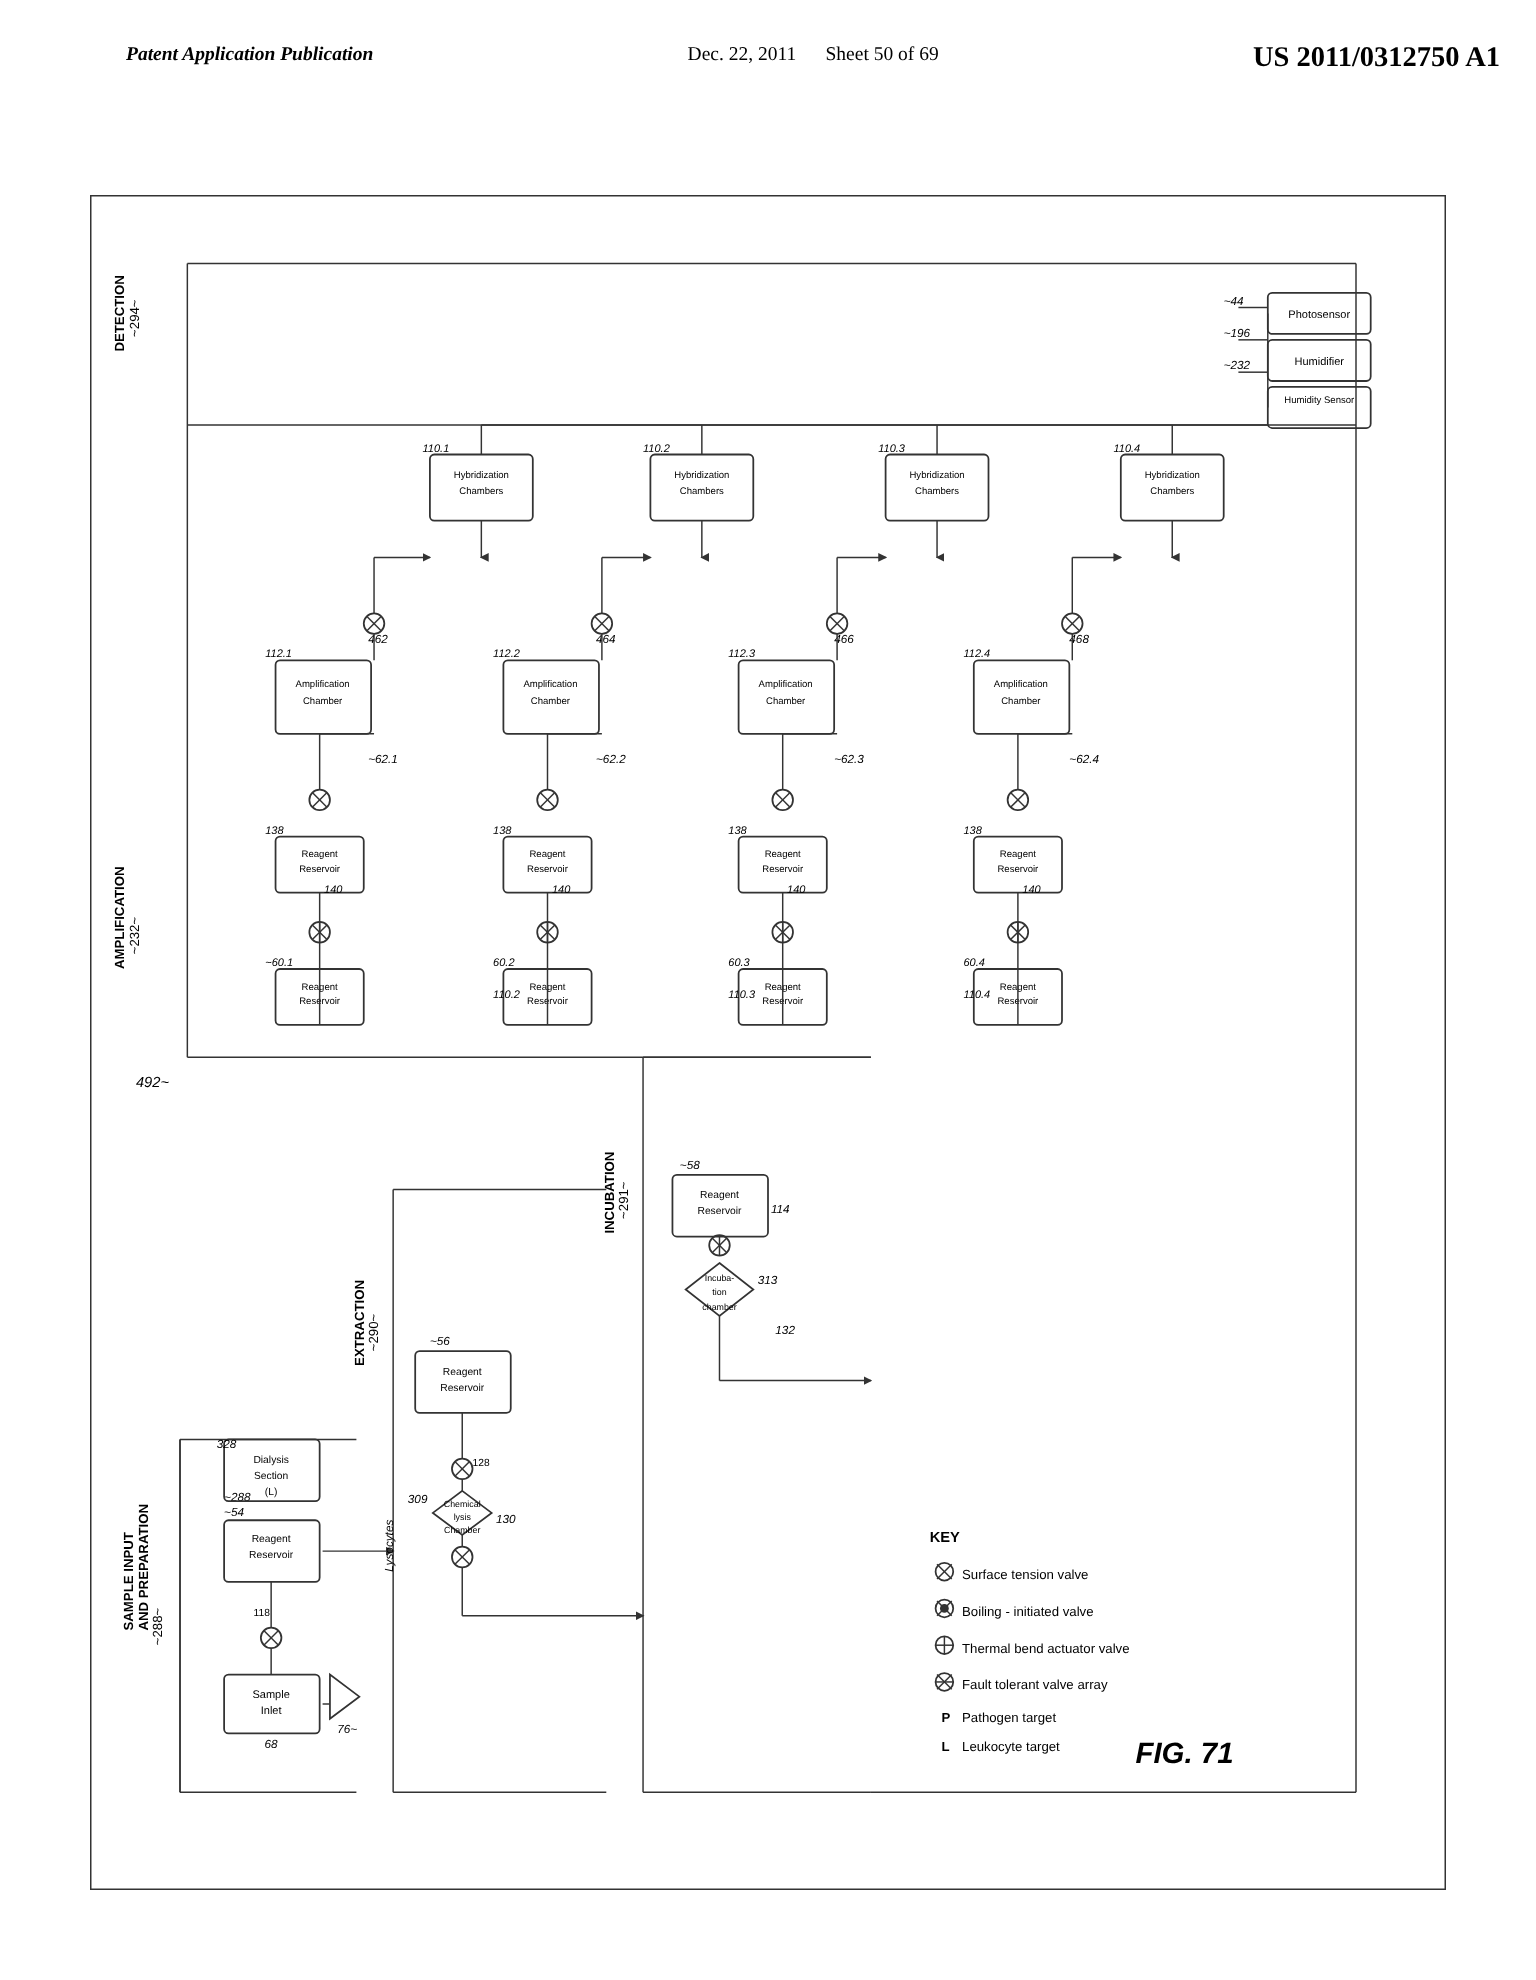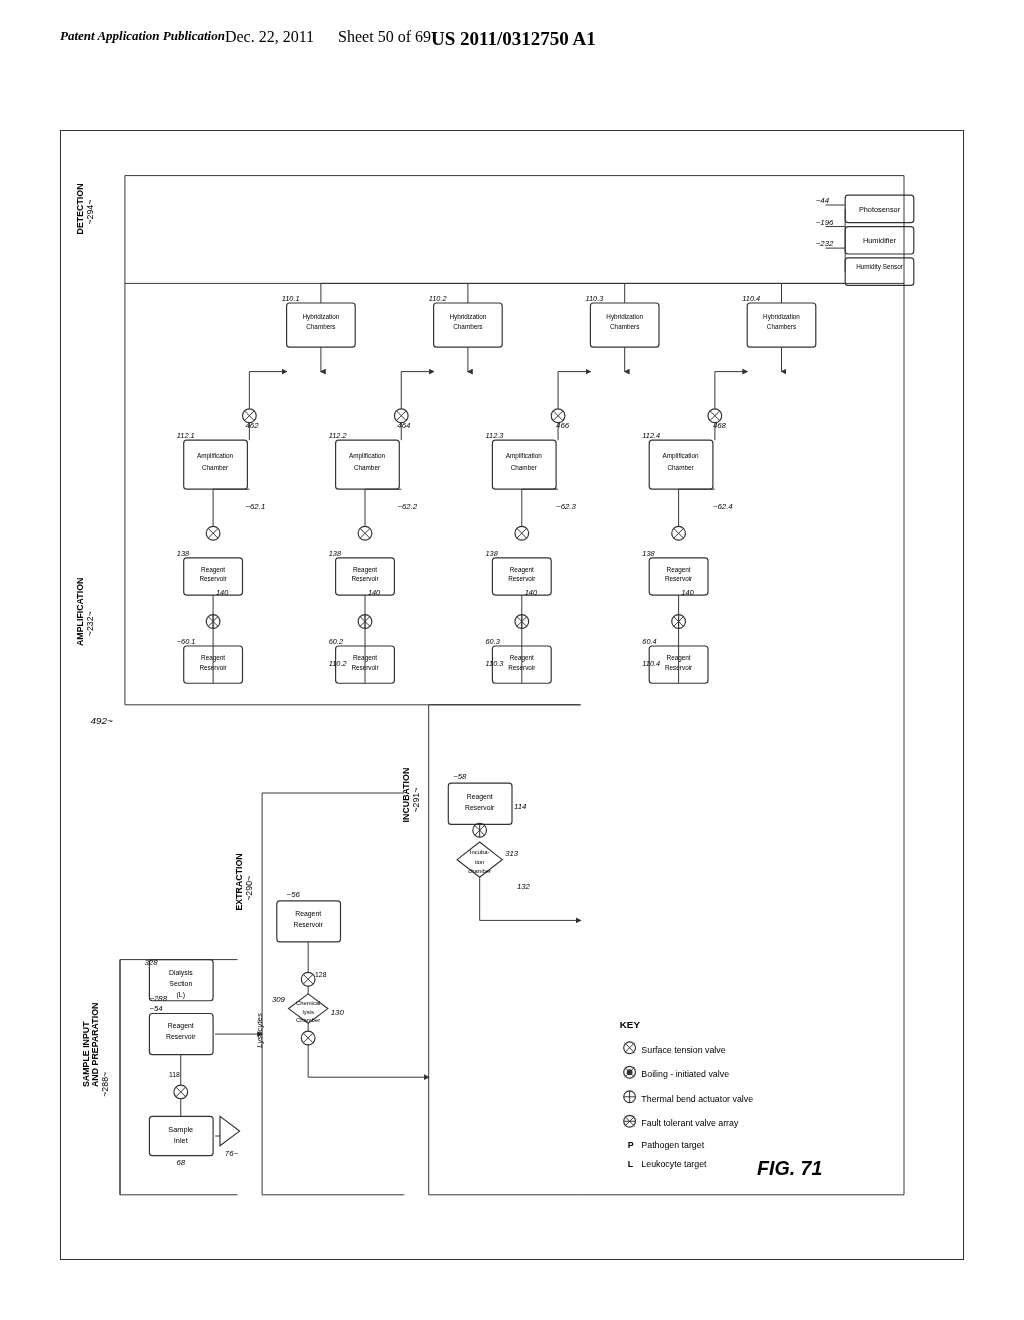--- a/index.html
+++ b/index.html
@@ -11,32 +11,34 @@
       overflow: hidden;
     }
     .page {
       width: 1024px;
       height: 1320px;
       position: relative;
       background: #fff;
     }
     .header {
       display: flex;
+      justify-content: space-between;
       align-items: flex-start;
       padding: 28px 24px 0 60px;
       font-size: 13px;
+      margin-left: 24px;
     }
     .header-left {
       font-weight: bold;
       font-style: italic;
       font-size: 13px;
     }
     .header-center {
       text-align: center;
-      font-size: 16px;
+      font-size: 13px;
     }
     .header-right {
       font-size: 19px;
       font-weight: bold;
     }
     .figure-container {
       position: absolute;
       top: 130px;
       left: 60px;
       right: 60px;

